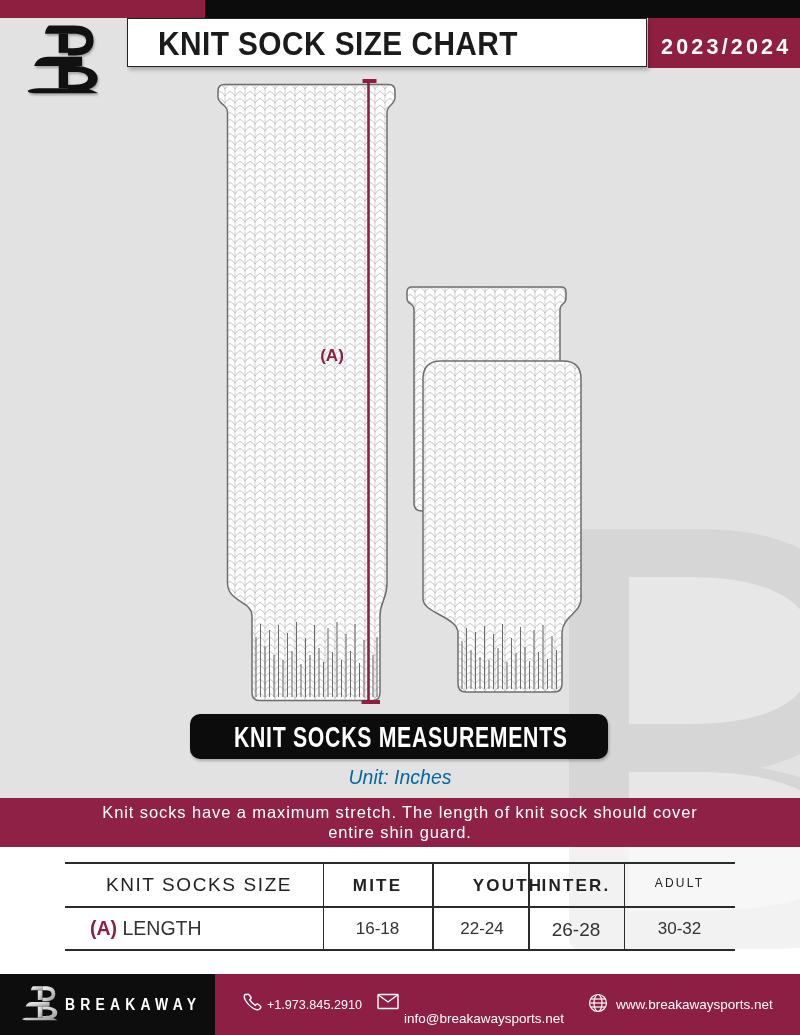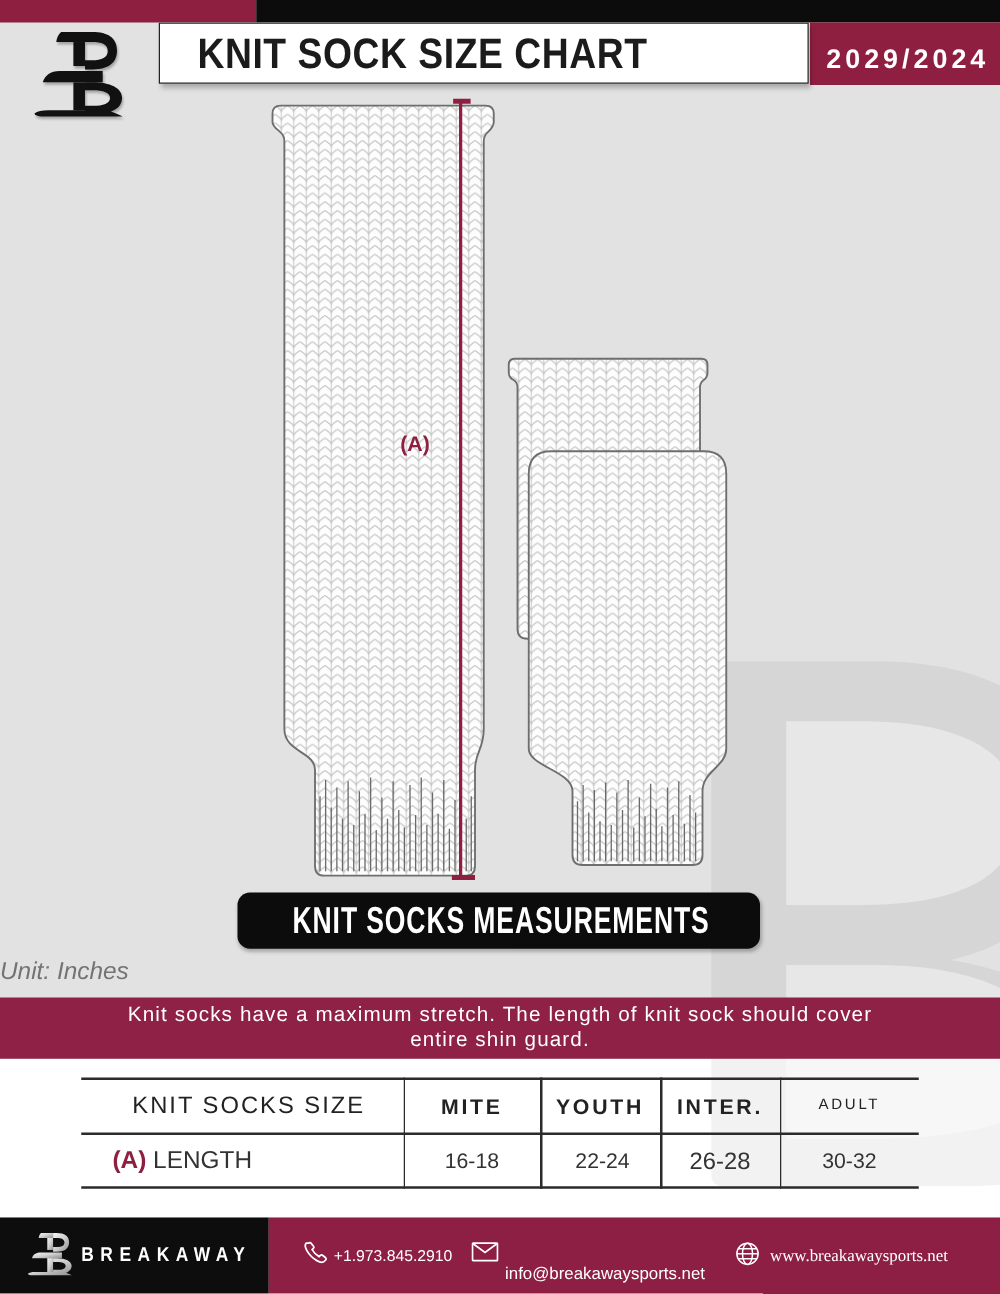--- a/index.html
+++ b/index.html
@@ -29,21 +29,21 @@
   <svg class="abs" style="left:0;top:0;" width="800" height="1035" viewBox="0 0 800 1035">
     <path fill="rgba(0,0,0,0.05)" d="M 579,529 L 700,529 C 800,529 862,570 862,648 C 862,715 820,755 760,768 C 845,782 898,822 898,882 C 898,940 832,949 762,949 L 579,949 Q 569,949 569,939 L 569,539 Q 569,529 579,529 Z"></path>
     <path fill="rgba(255,255,255,0.42)" d="M 629,577 L 690,577 C 770,577 815,602 815,650 C 815,700 770,724 690,724 L 629,724 Z"></path>
     <path fill="rgba(255,255,255,0.42)" d="M 629,772 L 700,772 C 795,772 848,806 848,858 C 848,888 790,911 700,911 L 629,911 Z"></path>
   </svg>
 
   <div class="abs" style="left:0;top:0;width:205px;height:18px;background:#8e1f41;"></div>
   <div class="abs" style="left:205px;top:0;width:595px;height:18px;background:#0c0c0c;"></div>
 
   <div class="abs" style="left:648px;top:18px;width:152px;height:50px;background:#8e1f41;"></div>
-  <div class="abs" id="yeartxt" style="left:661px;top:20px;height:50px;line-height:55px;color:#fff;font-weight:bold;font-size:21.5px;letter-spacing:3.2px;white-space:nowrap;transform-origin:0 50%;transform:scaleX(1);">2029/2024</div>
+  <div class="abs" id="yeartxt" style="left:661px;top:20px;height:50px;line-height:55px;color:#fff;font-weight:bold;font-size:21.5px;letter-spacing:3.2px;white-space:nowrap;transform-origin:0 50%;transform:scaleX(1);">2023/2024</div>
 
   <div class="abs" style="left:127px;top:18px;width:518px;height:47px;background:#ffffff;border:1.5px solid #222;box-shadow:2px 3px 4px rgba(0,0,0,0.25);"></div>
   <div class="abs" id="titletxt" style="left:158px;top:18px;height:50px;line-height:51px;color:#1b1b1b;font-weight:bold;font-size:34px;letter-spacing:0.5px;white-space:nowrap;transform-origin:0 50%;transform:scaleX(0.877);">KNIT SOCK SIZE CHART</div>
 
   <svg class="abs" style="left:0;top:0;filter:drop-shadow(1.5px 2px 1px rgba(0,0,0,0.28));" width="130" height="120" viewBox="0 0 130 120">
     <use href="#blogo" fill="#111" transform="translate(-4.5,-5.5) scale(1.09)"></use>
   </svg>
 
   <svg class="abs" style="left:180px;top:75px;" width="430" height="640" viewBox="180 75 430 640">
     <defs>
@@ -120,36 +120,36 @@
       <line x1="362.5" y1="81" x2="376.5" y2="81" stroke-width="4"></line>
       <line x1="368.5" y1="81" x2="368.5" y2="702" stroke-width="2.6"></line>
       <line x1="361.5" y1="702" x2="380" y2="702" stroke-width="4"></line>
     </g>
     <text x="332" y="361" text-anchor="middle" font-family="Liberation Sans,sans-serif" font-size="17" font-weight="bold" fill="#8e1f41">(A)</text>
   </svg>
 
   <div class="abs" style="left:190px;top:714px;width:418px;height:45px;background:#0c0c0c;border-radius:10px;box-shadow:1px 2px 3px rgba(0,0,0,0.25);"></div>
   <div class="abs" id="bannertxt" style="left:234.4px;top:714px;height:45px;line-height:46px;color:#fff;font-weight:bold;font-size:30px;letter-spacing:1px;white-space:nowrap;transform-origin:0 50%;transform:scaleX(0.708);">KNIT SOCKS MEASUREMENTS</div>
 
-  <div class="abs" style="left:0;top:766px;width:800px;text-align:left;font-style:italic;font-size:19.5px;color:#737373;">Unit: Inches</div>
+  <div class="abs" style="left:0;top:766px;width:800px;text-align:center;font-style:italic;font-size:19.5px;color:#0369a1;">Unit: Inches</div>
 
   <div class="abs" style="left:0;top:798px;width:800px;height:49px;background:#8e2145;"></div>
   <div class="abs" style="left:0;top:803px;width:800px;text-align:center;color:#fff;font-size:16.5px;line-height:19.5px;letter-spacing:0.9px;">Knit socks have a maximum stretch. The length of knit sock should cover<br>entire shin guard.</div>
 
   <div class="abs" style="left:65px;top:862px;width:670px;height:2px;background:#2b2b2b;"></div>
   <div class="abs" style="left:65px;top:906px;width:670px;height:1.5px;background:#2b2b2b;"></div>
   <div class="abs" style="left:65px;top:949px;width:670px;height:1.5px;background:#2b2b2b;"></div>
   <div class="abs" style="left:322.8px;top:862px;width:1.5px;height:89px;background:#2b2b2b;"></div>
   <div class="abs" style="left:432.3px;top:862px;width:1.5px;height:89px;background:#2b2b2b;"></div>
   <div class="abs" style="left:528.1px;top:862px;width:1.5px;height:89px;background:#2b2b2b;"></div>
   <div class="abs" style="left:623.9px;top:862px;width:1.5px;height:89px;background:#2b2b2b;"></div>
 
   <div class="abs" style="left:70px;top:874px;width:258px;text-align:center;font-size:19px;letter-spacing:1.6px;color:#222;">KNIT SOCKS SIZE</div>
   <div class="abs" style="left:323px;top:876px;width:109px;text-align:center;font-size:17px;font-weight:bold;color:#222;letter-spacing:2.2px;">MITE</div>
-  <div class="abs" style="left:432px;top:876px;width:96px;text-align:center;font-size:17px;font-weight:bold;color:#222;letter-spacing:2.2px;">YOUTH</div>
+  <div class="abs" style="left:432px;top:876px;width:96px;text-align:center;font-size:17px;font-weight:bold;color:#222;letter-spacing:2.2px;padding-left:28px;">YOUTH</div>
   <div class="abs" style="left:528px;top:876px;width:96px;text-align:center;font-size:17px;font-weight:bold;color:#222;letter-spacing:2.2px;">INTER.</div>
   <div class="abs" style="left:624px;top:876px;width:111px;text-align:center;font-size:12px;font-weight:normal;color:#222;letter-spacing:2.2px;">ADULT</div>
 
   <div class="abs" style="left:90px;top:917px;font-size:19.5px;color:#333;"><span style="color:#8e1f41;font-weight:bold;">(A)</span> LENGTH</div>
   <div class="abs" style="left:323px;top:919px;width:109px;text-align:center;font-size:17px;color:#333;">16-18</div>
   <div class="abs" style="left:432px;top:919px;width:100px;text-align:center;font-size:17px;color:#333;">22-24</div>
   <div class="abs" style="left:528px;top:919px;width:96px;text-align:center;font-size:19px;color:#333;">26-28</div>
   <div class="abs" style="left:624px;top:919px;width:111px;text-align:center;font-size:17px;color:#333;">30-32</div>
 
   <div class="abs" style="left:0;top:974px;width:215px;height:61px;background:#0d0d0d;"></div>
@@ -178,15 +178,15 @@
   </svg>
   <div class="abs" style="left:404px;top:974px;height:61px;line-height:62px;color:#fff;font-size:13.5px;margin-top:14px;">info@breakawaysports.net</div>
 
   <svg class="abs" style="left:588px;top:993px;" width="20" height="20" viewBox="0 0 20 20">
     <circle cx="10" cy="10" r="8.5" fill="none" stroke="#fff" stroke-width="1.2"></circle>
     <ellipse cx="10" cy="10" rx="4" ry="8.5" fill="none" stroke="#fff" stroke-width="1.2"></ellipse>
     <line x1="1.5" y1="10" x2="18.5" y2="10" stroke="#fff" stroke-width="1.2"></line>
     <line x1="2.5" y1="6" x2="17.5" y2="6" stroke="#fff" stroke-width="1.2"></line>
     <line x1="2.5" y1="14" x2="17.5" y2="14" stroke="#fff" stroke-width="1.2"></line>
   </svg>
-  <div class="abs" style="left:616px;top:974px;height:61px;line-height:62px;color:#fff;font-size:13.5px;font-family:Liberation Serif, serif;">www.breakawaysports.net</div>
+  <div class="abs" style="left:616px;top:974px;height:61px;line-height:62px;color:#fff;font-size:13.5px;">www.breakawaysports.net</div>
 
 </div>
 
 </body></html>

